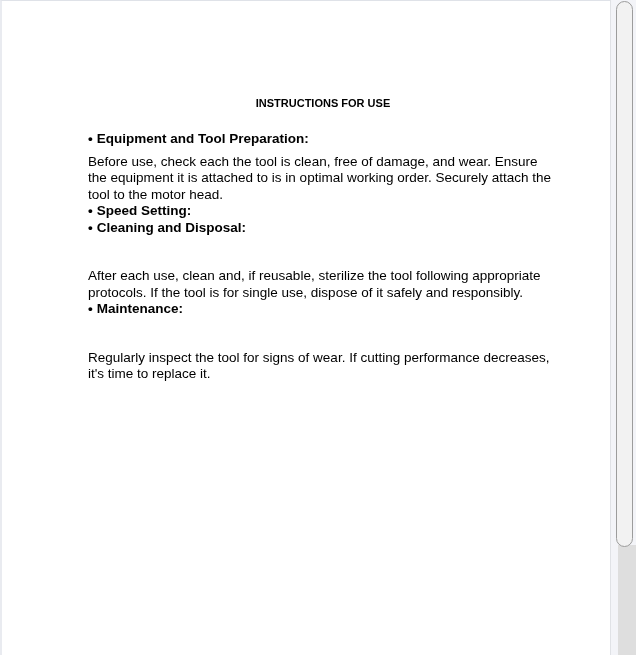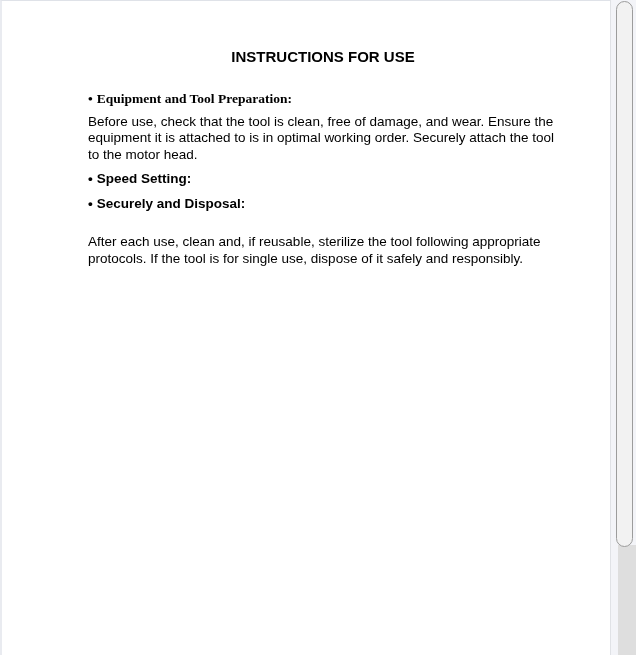--- a/index.html
+++ b/index.html
@@ -28,45 +28,43 @@
   
   .doc {
     position: absolute;
     top: 0;
     left: 86px;
     width: 470px;
     font-size: 13.5px;
     line-height: 16.5px;
   }
   .doc-title {
-    margin-top: 48px;
+    margin-top: 94px;
     text-align: center;
     font-weight: bold;
-    font-size: 15px;
+    font-size: 11px;
     line-height: 16px;
   }
   .sec-heading {
-    margin-top: 8px;
     font-weight: bold;
     white-space: nowrap;
   }
   .sec-heading.first {
-    margin-top: 26px;
-    font-family: Liberation Serif, serif;
+    margin-top: 20px;
   }
   .bullet {
     display: inline-block;
     margin-right: 4px;
     font-weight: bold;
   }
   .sec-body {
     margin-top: 6px;
   }
   .sec-body.spaced {
-    margin-top: 22px;
+    margin-top: 32px;
   }
   
   .scrollbar {
     position: absolute;
     top: 0;
     right: 0;
     width: 26px;
     height: 655px;
     background: #f3f4f8;
     border-left: 1px solid #e0e2e6;
@@ -98,39 +96,45 @@
 <div class="viewport">
   <div class="panel">
     <div class="doc">
 
       <div class="doc-title">INSTRUCTIONS FOR USE</div>
 
       <div>
         <div class="sec-heading first">
           <span class="bullet">•</span><span>Equipment and Tool Preparation:</span>
         </div>
-        <div class="sec-body">Before use, check that the tool is clean, free of damage, and wear. Ensure the equipment it is attached to is in optimal working order. Securely attach the tool to the motor head.</div>
+        <div class="sec-body">Before use, check each the tool is clean, free of damage, and wear. Ensure the equipment it is attached to is in optimal working order. Securely attach the tool to the motor head.</div>
       </div>
 
       <div>
         <div class="sec-heading">
           <span class="bullet">•</span><span>Speed Setting:</span>
         </div>
       </div>
 
       <div>
       </div>
 
       <div>
         <div class="sec-heading">
-          <span class="bullet">•</span><span>Securely and Disposal:</span>
+          <span class="bullet">•</span><span>Cleaning and Disposal:</span>
         </div>
         <div class="sec-body spaced">After each use, clean and, if reusable, sterilize the tool following appropriate protocols. If the tool is for single use, dispose of it safely and responsibly.</div>
       </div>
 
+      <div>
+        <div class="sec-heading">
+          <span class="bullet">•</span><span>Maintenance:</span>
+        </div>
+        <div class="sec-body spaced">Regularly inspect the tool for signs of wear. If cutting performance decreases, it's time to replace it.</div>
+      </div>
 
     </div>
   </div>
 
   <div class="scrollbar">
     <div class="scroll-track-lower"></div>
     <div class="scroll-thumb"></div>
   </div>
 </div>
 

